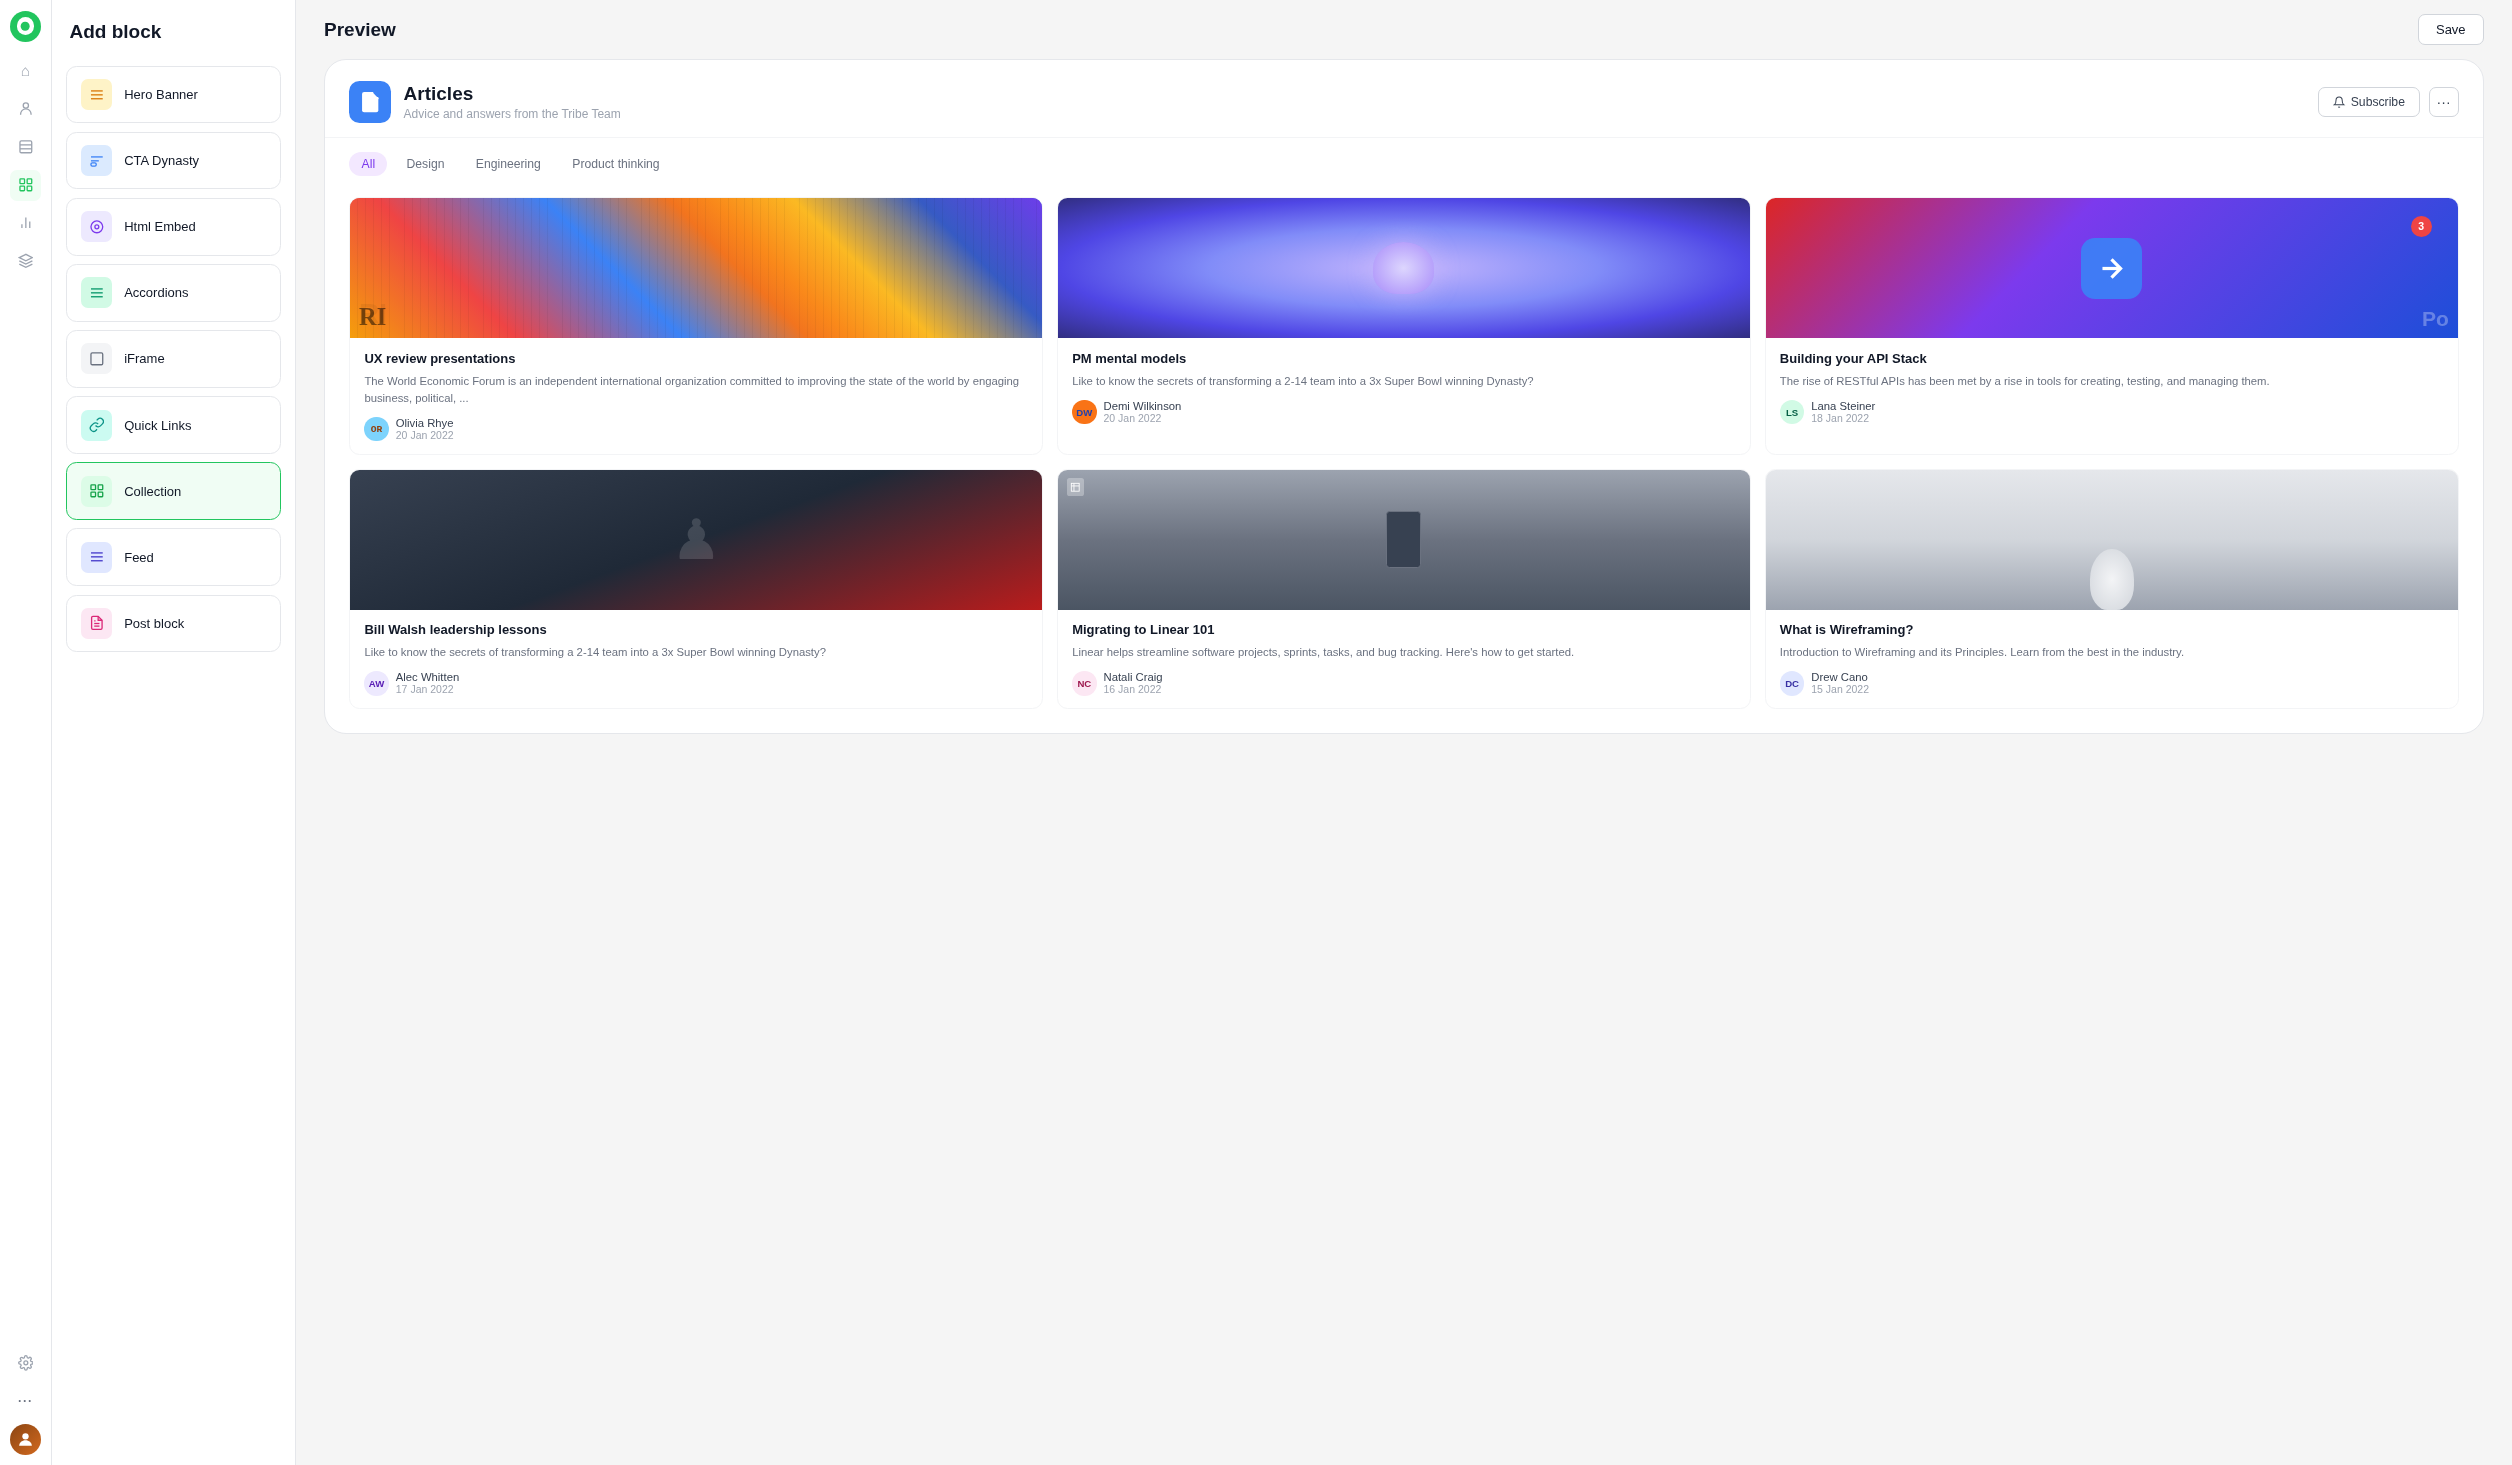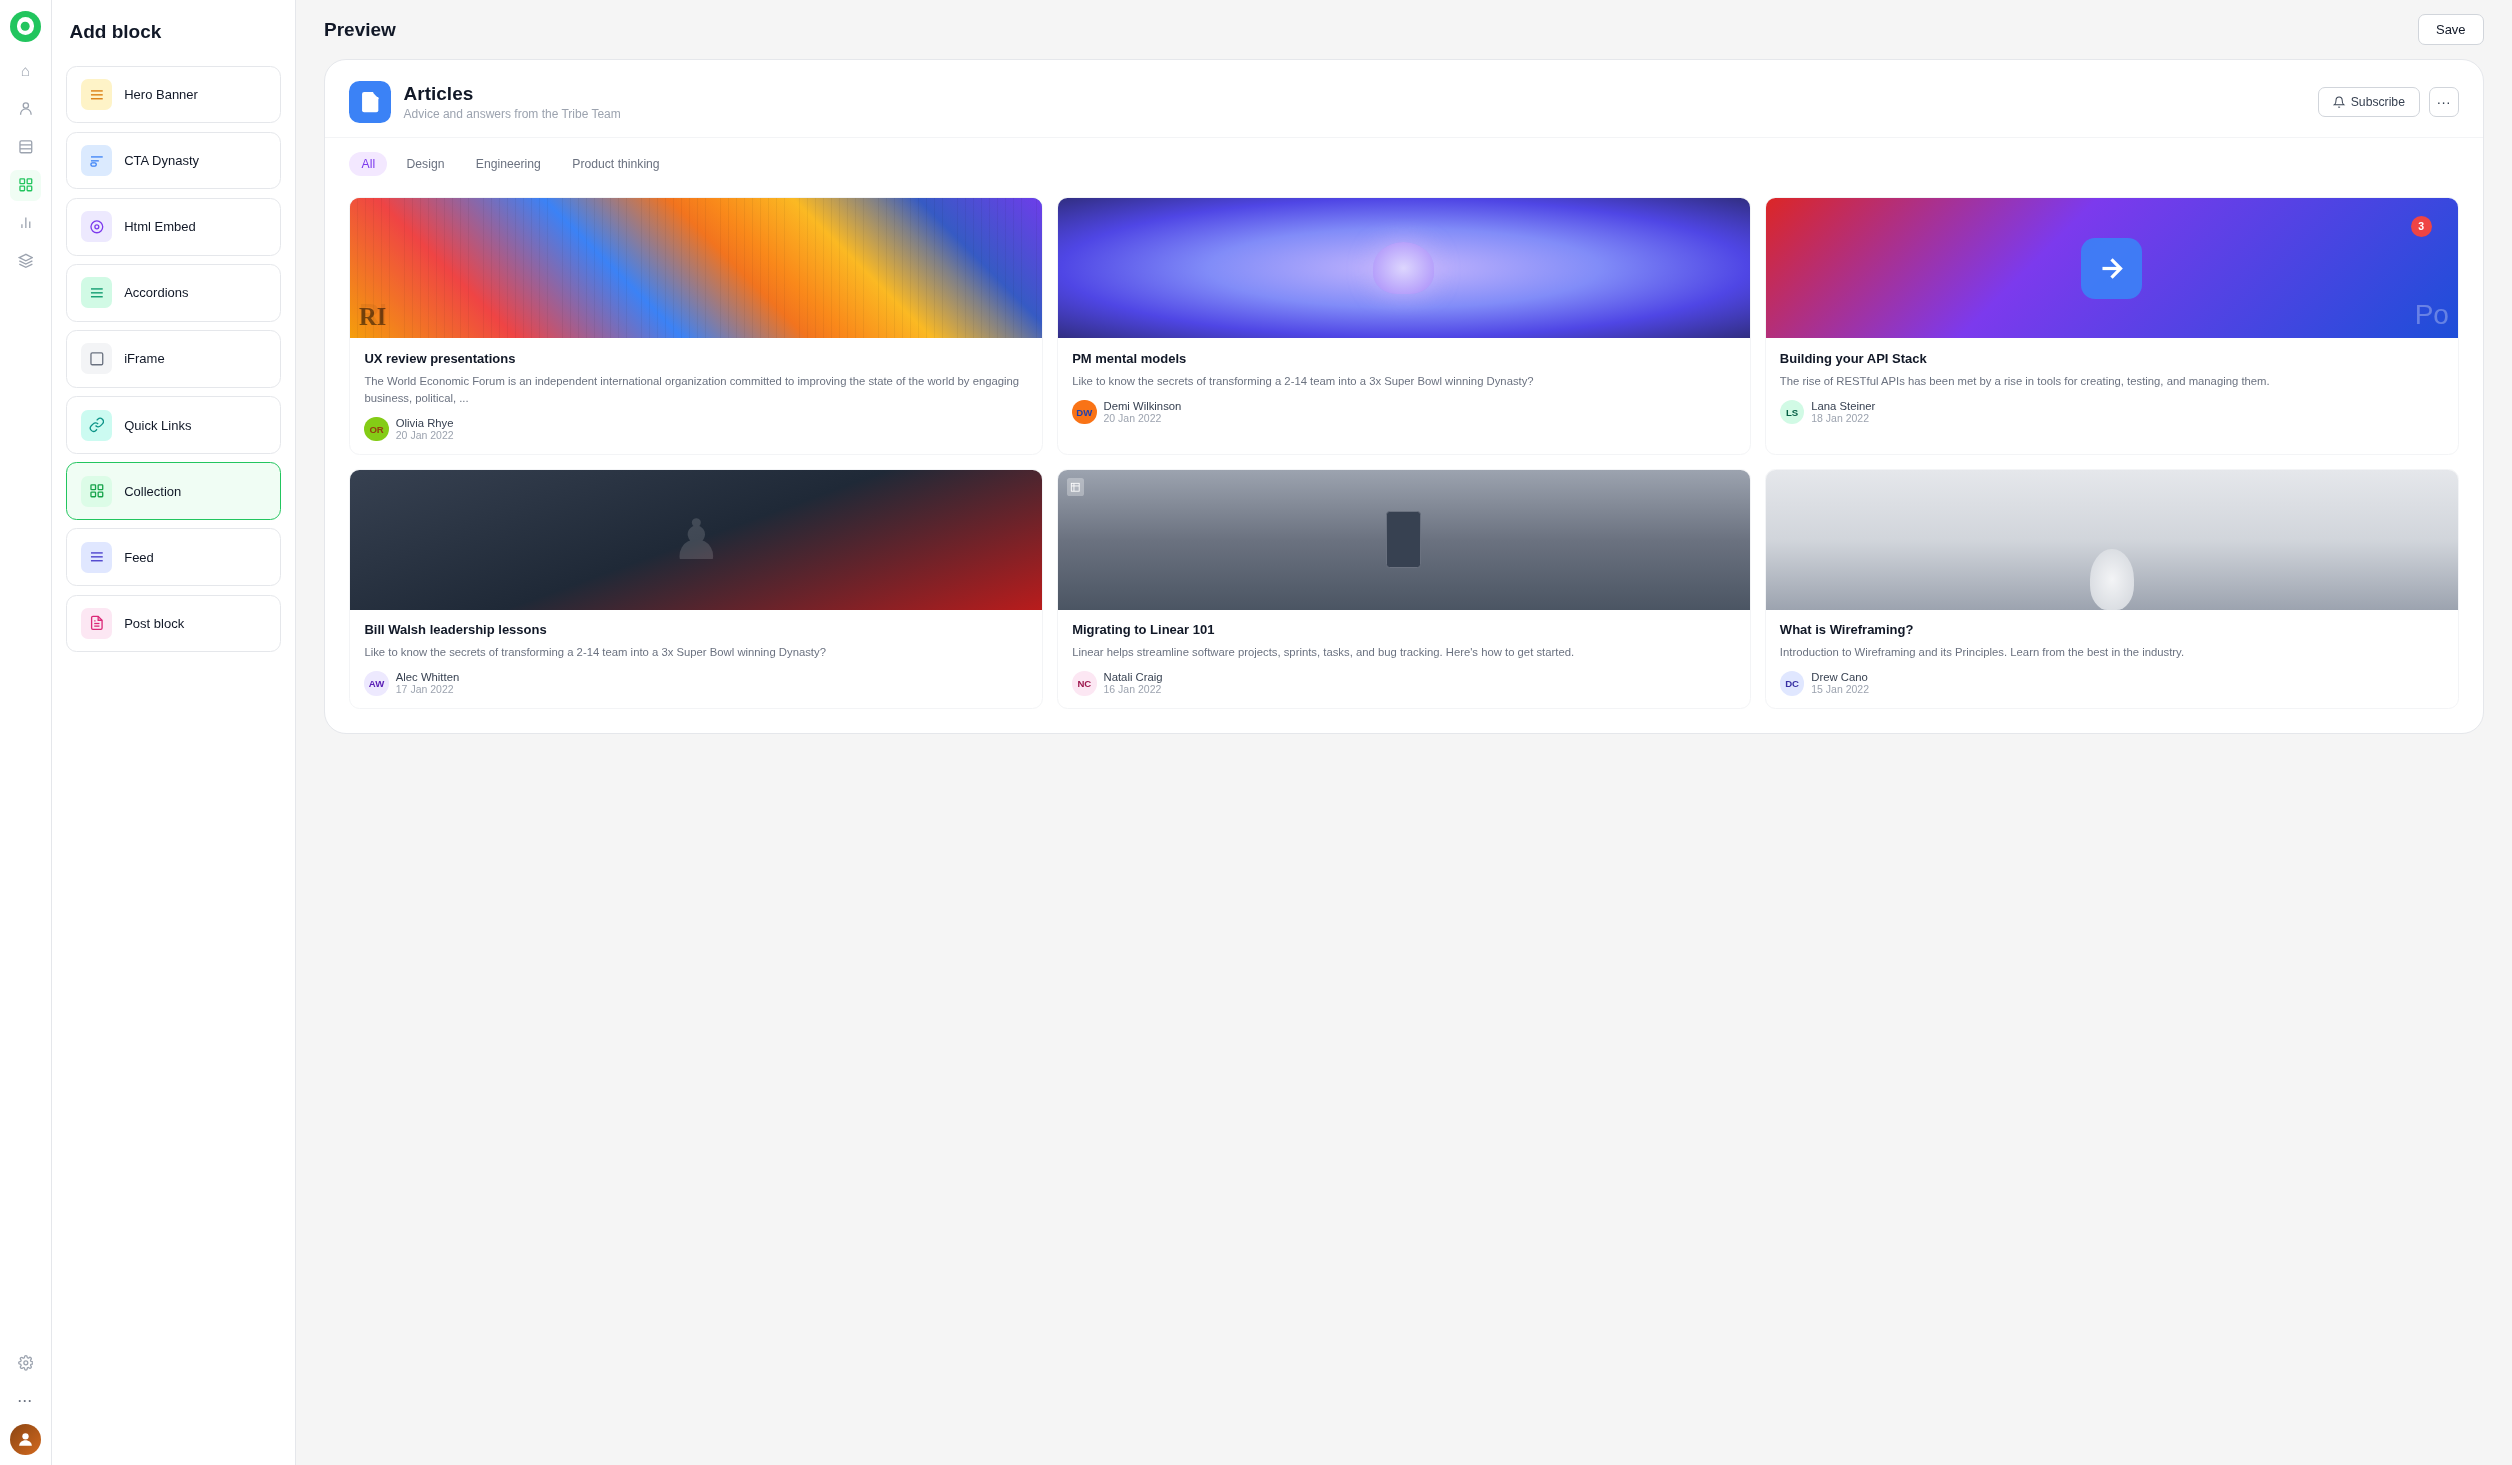--- a/index.html
+++ b/index.html
@@ -585,21 +585,21 @@
         <div class="article-card">
           <div class="article-img-placeholder img-colorful-art" style="position:relative;overflow:hidden;">
             <div style="width:100%;height:100%;background:linear-gradient(45deg,#f59e0b 0%,#ef4444 20%,#3b82f6 40%,#f97316 55%,#fbbf24 70%,#1d4ed8 85%,#7c3aed 100%);opacity:0.85;"></div>
             <span style="position:absolute;bottom:7px;left:8.7px;font-size:24.4px;font-weight:900;color:rgba(0,0,0,0.5);font-family:serif;">RI</span>
             <div style="position:absolute;top:0;left:0;right:0;bottom:0;background:repeating-linear-gradient(90deg,transparent,transparent 7px,rgba(0,0,0,0.05) 7px,rgba(0,0,0,0.05) 7.9px);"></div>
           </div>
           <div class="article-content">
             <div class="article-title">UX review presentations</div>
             <div class="article-desc">The World Economic Forum is an independent international organization committed to improving the state of the world by engaging business, political, ...</div>
             <div class="article-author">
-              <div class="author-avatar" style="background:#84cc16;color:#92400e;">OR</div>
+              <div class="author-avatar" style="background:#7dd3fc;color:#92400e;font-family:Liberation Mono, monospace;">OR</div>
               <div class="author-info">
                 <div class="author-name">Olivia Rhye</div>
                 <div class="author-date">20 Jan 2022</div>
               </div>
             </div>
           </div>
         </div>
 
         <div class="article-card">
           <div class="article-img-placeholder img-brain-vis">
@@ -620,21 +620,21 @@
 
         <div class="article-card">
           <div class="article-img-placeholder img-appstore-vis">
             <div class="appstore-icon">
               <svg width="31" height="31" viewBox="0 0 24 24" fill="none" stroke="white" stroke-width="2.5">
                   <line x1="5" y1="12" x2="19" y2="12"></line>
                   <polyline points="12 5 19 12 12 19"></polyline>
                 </svg>
             </div>
             <div class="badge-3">3</div>
-            <span style="position:absolute;bottom:7px;right:8.7px;color:rgba(255,255,255,0.3);font-size:28px;font-weight:400;">Po</span>
+            <span style="position:absolute;bottom:7px;right:8.7px;color:rgba(255,255,255,0.3);font-size:21px;font-weight:700;">Po</span>
           </div>
           <div class="article-content">
             <div class="article-title">Building your API Stack</div>
             <div class="article-desc">The rise of RESTful APIs has been met by a rise in tools for creating, testing, and managing them.</div>
             <div class="article-author">
               <div class="author-avatar" style="background:#d1fae5;color:#065f46;">LS</div>
               <div class="author-info">
                 <div class="author-name">Lana Steiner</div>
                 <div class="author-date">18 Jan 2022</div>
               </div>

